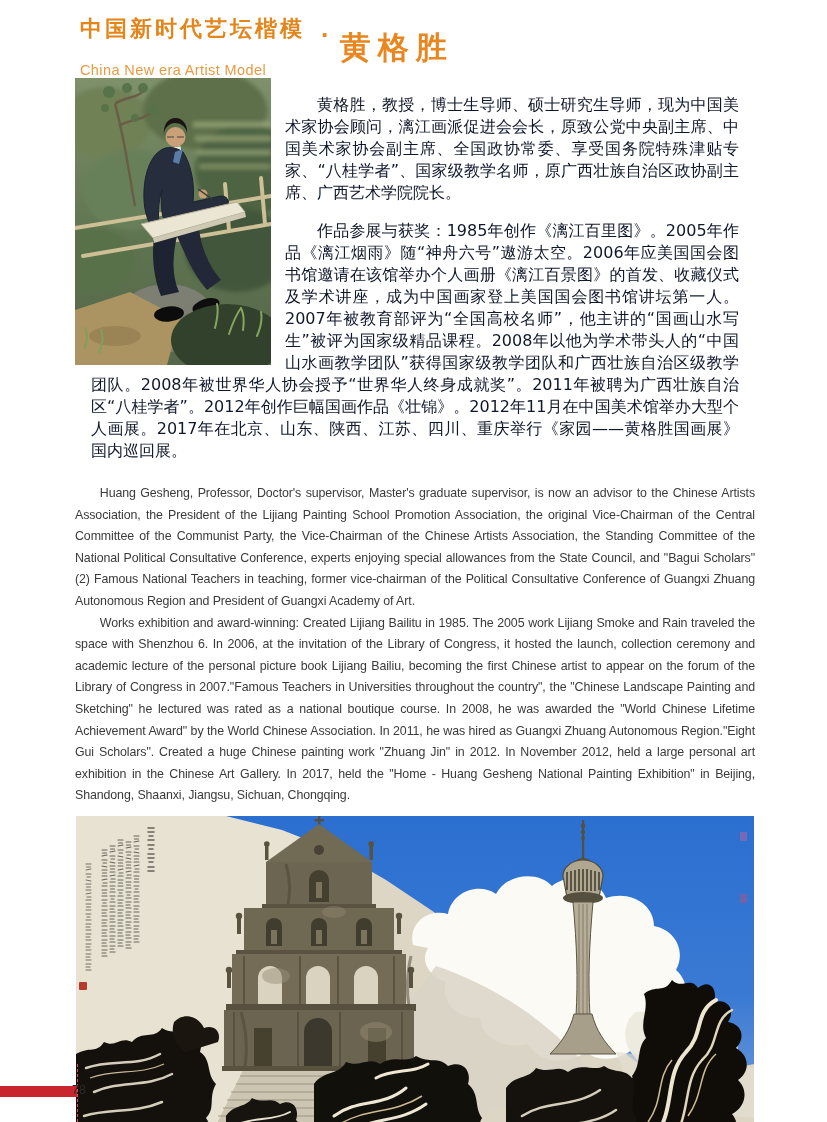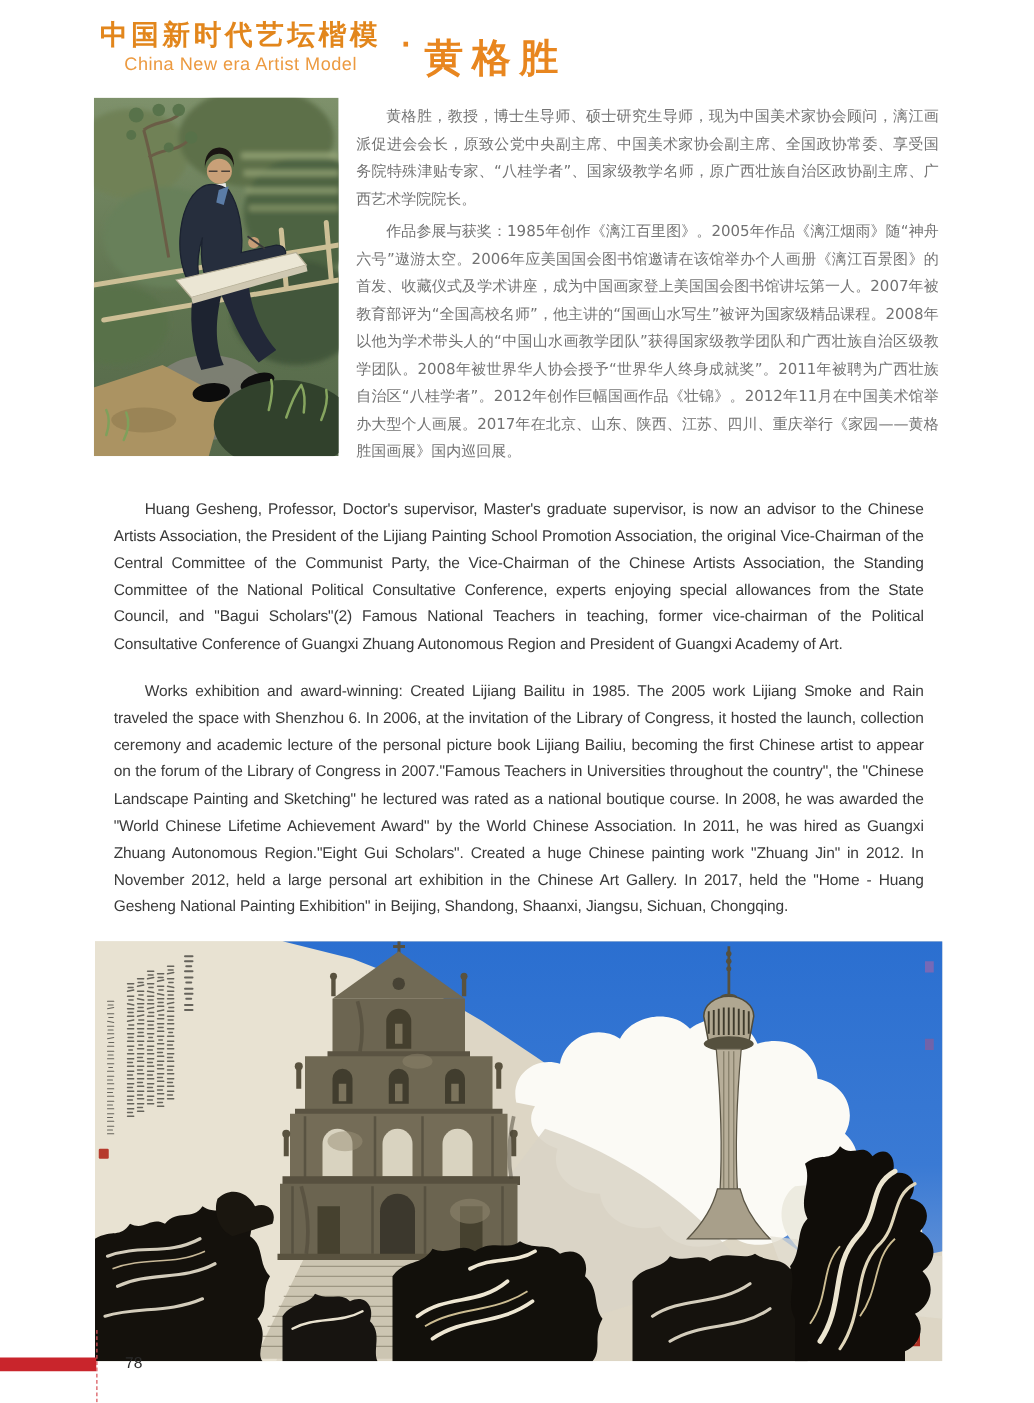--- a/index.html
+++ b/index.html
@@ -1,34 +1,34 @@
 <!DOCTYPE html>
 <html><head>
 <meta charset="utf-8">
 <style>
   html,body{margin:0;padding:0;background:#fff;}
   .page{position:relative;width:827px;height:1122px;background:#ffffff;overflow:hidden;font-family:"Liberation Sans",sans-serif;}
   
   .hdr{position:absolute;left:80px;top:16px;display:flex;align-items:flex-start;}
-  .hdr-left{display:flex;flex-direction:column;align-items:center;}
+  .hdr-left{display:flex;flex-direction:column;}
   .t-zh{font-family:"DejaVu Sans",sans-serif;font-size:22px;font-weight:bold;color:#e2861c;letter-spacing:3px;line-height:26px;}
-  .t-en{font-size:14.5px;color:#ec9a40;letter-spacing:.4px;line-height:18px;margin-top:1px;}
+  .t-en{font-size:14.5px;color:#ec9a40;letter-spacing:.4px;line-height:18px;margin-top:19px;}
   .t-dot{font-size:26px;color:#e8861f;font-weight:bold;margin:6px 10px 0 16px;line-height:26px;}
   .t-name{font-family:"DejaVu Sans",sans-serif;font-size:31px;font-weight:bold;color:#e8861f;letter-spacing:7px;line-height:34px;margin-top:14px;}
   
   .main{position:absolute;left:75px;top:78px;width:680px;}
   .photo{float:left;width:196px;height:287px;margin:0 14px 4px 0;overflow:hidden;}
-  .zh p{margin:4px;font-family:"DejaVu Sans",sans-serif;font-size:12px;line-height:22px;color:#737373;text-align:justify;text-indent:2em;}
+  .zh p{margin:16px;font-family:"DejaVu Sans",sans-serif;font-size:16px;line-height:22px;color:#0f172a;text-align:justify;text-indent:2em;}
   .en{clear:both;padding-top:5px;}
-  .en p{margin:16px;font-size:12.4px;line-height:21.6px;letter-spacing:-0.1px;color:#3a3a3a;text-align:justify;text-indent:2em;}
+  .en p{margin:0;font-size:12.4px;line-height:21.6px;letter-spacing:-0.1px;color:#3a3a3a;text-align:justify;text-indent:2em;}
   .painting{display:block;width:678px;height:336px;margin:9px 0 0 1px;}
   
   .red-bar{position:absolute;left:0;top:1086px;width:77px;height:11px;background:#c9252c;}
   .dash-line{position:absolute;left:77px;top:1064px;height:58px;width:0;border-left:1px dashed #d8555a;}
-  .pnum{position:absolute;left:100px;top:1083px;font-size:12.5px;color:#2a2a2a;}
+  .pnum{position:absolute;left:72px;top:1083px;font-size:12.5px;color:#2a2a2a;}
 </style>
 </head>
 <body>
 
 <div class="page">
 
   <div class="hdr">
     <div class="hdr-left">
       <div class="t-zh">中国新时代艺坛楷模</div>
       <div class="t-en">China New era Artist Model</div>

